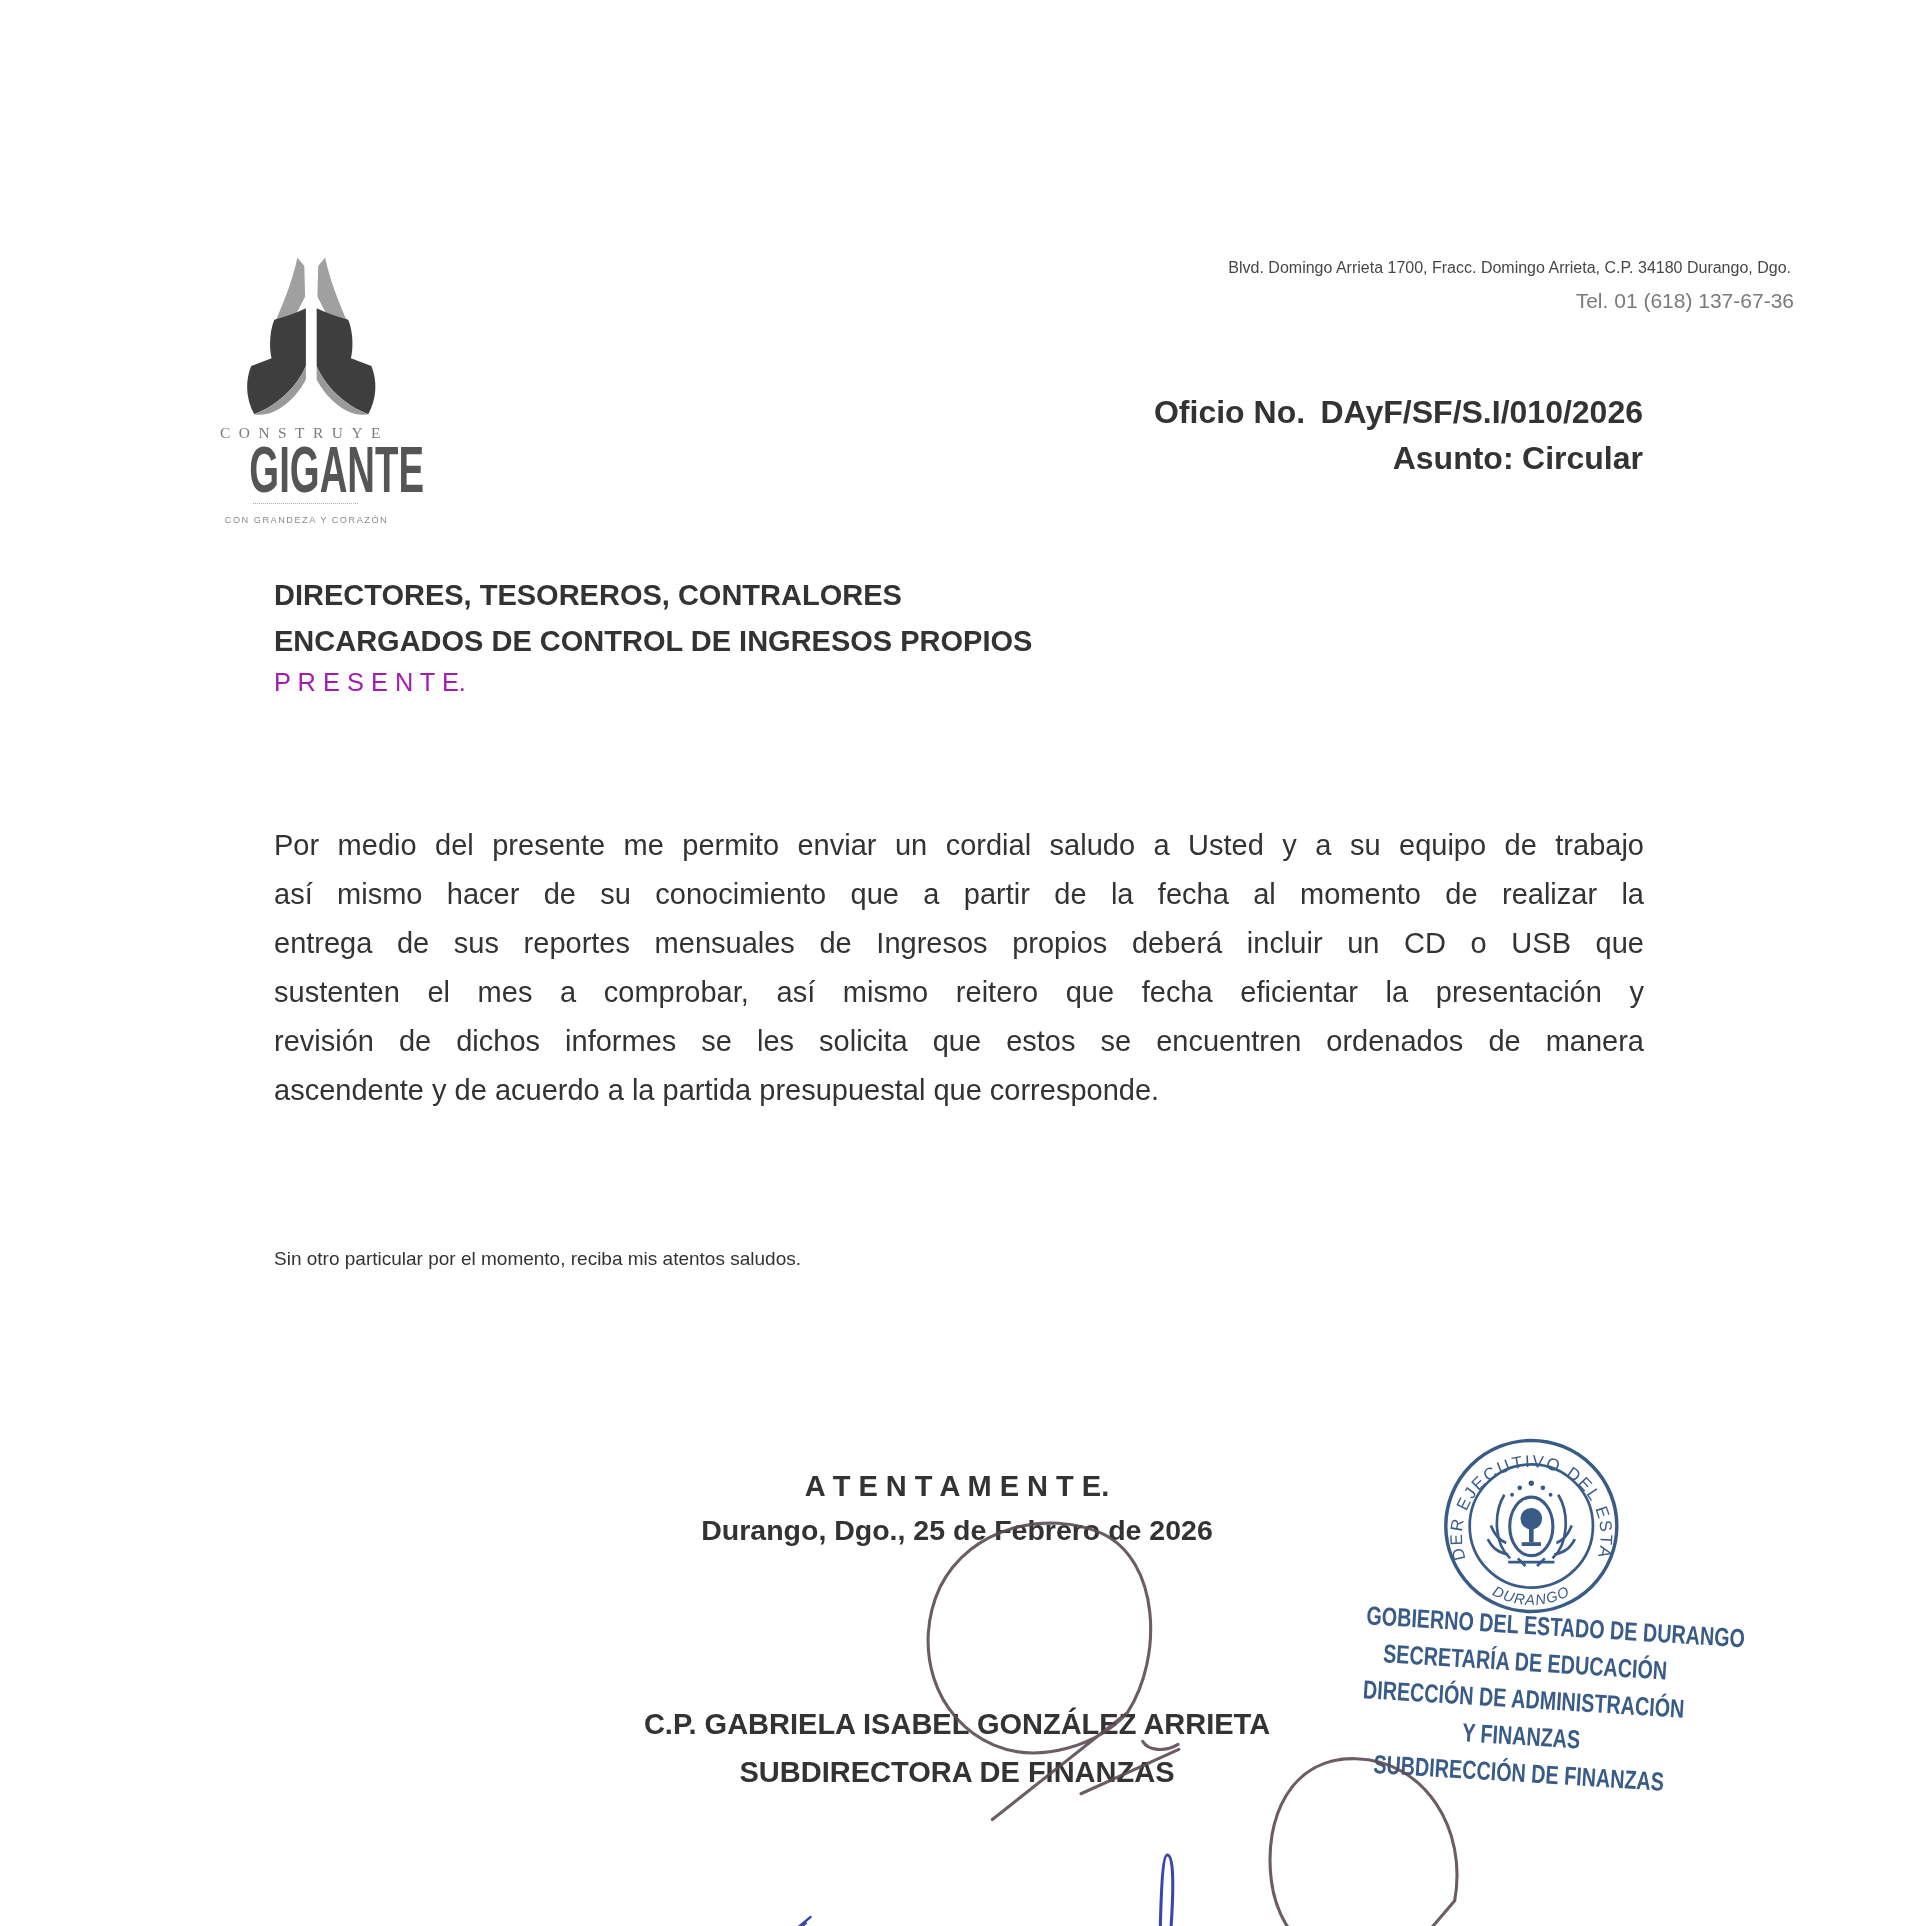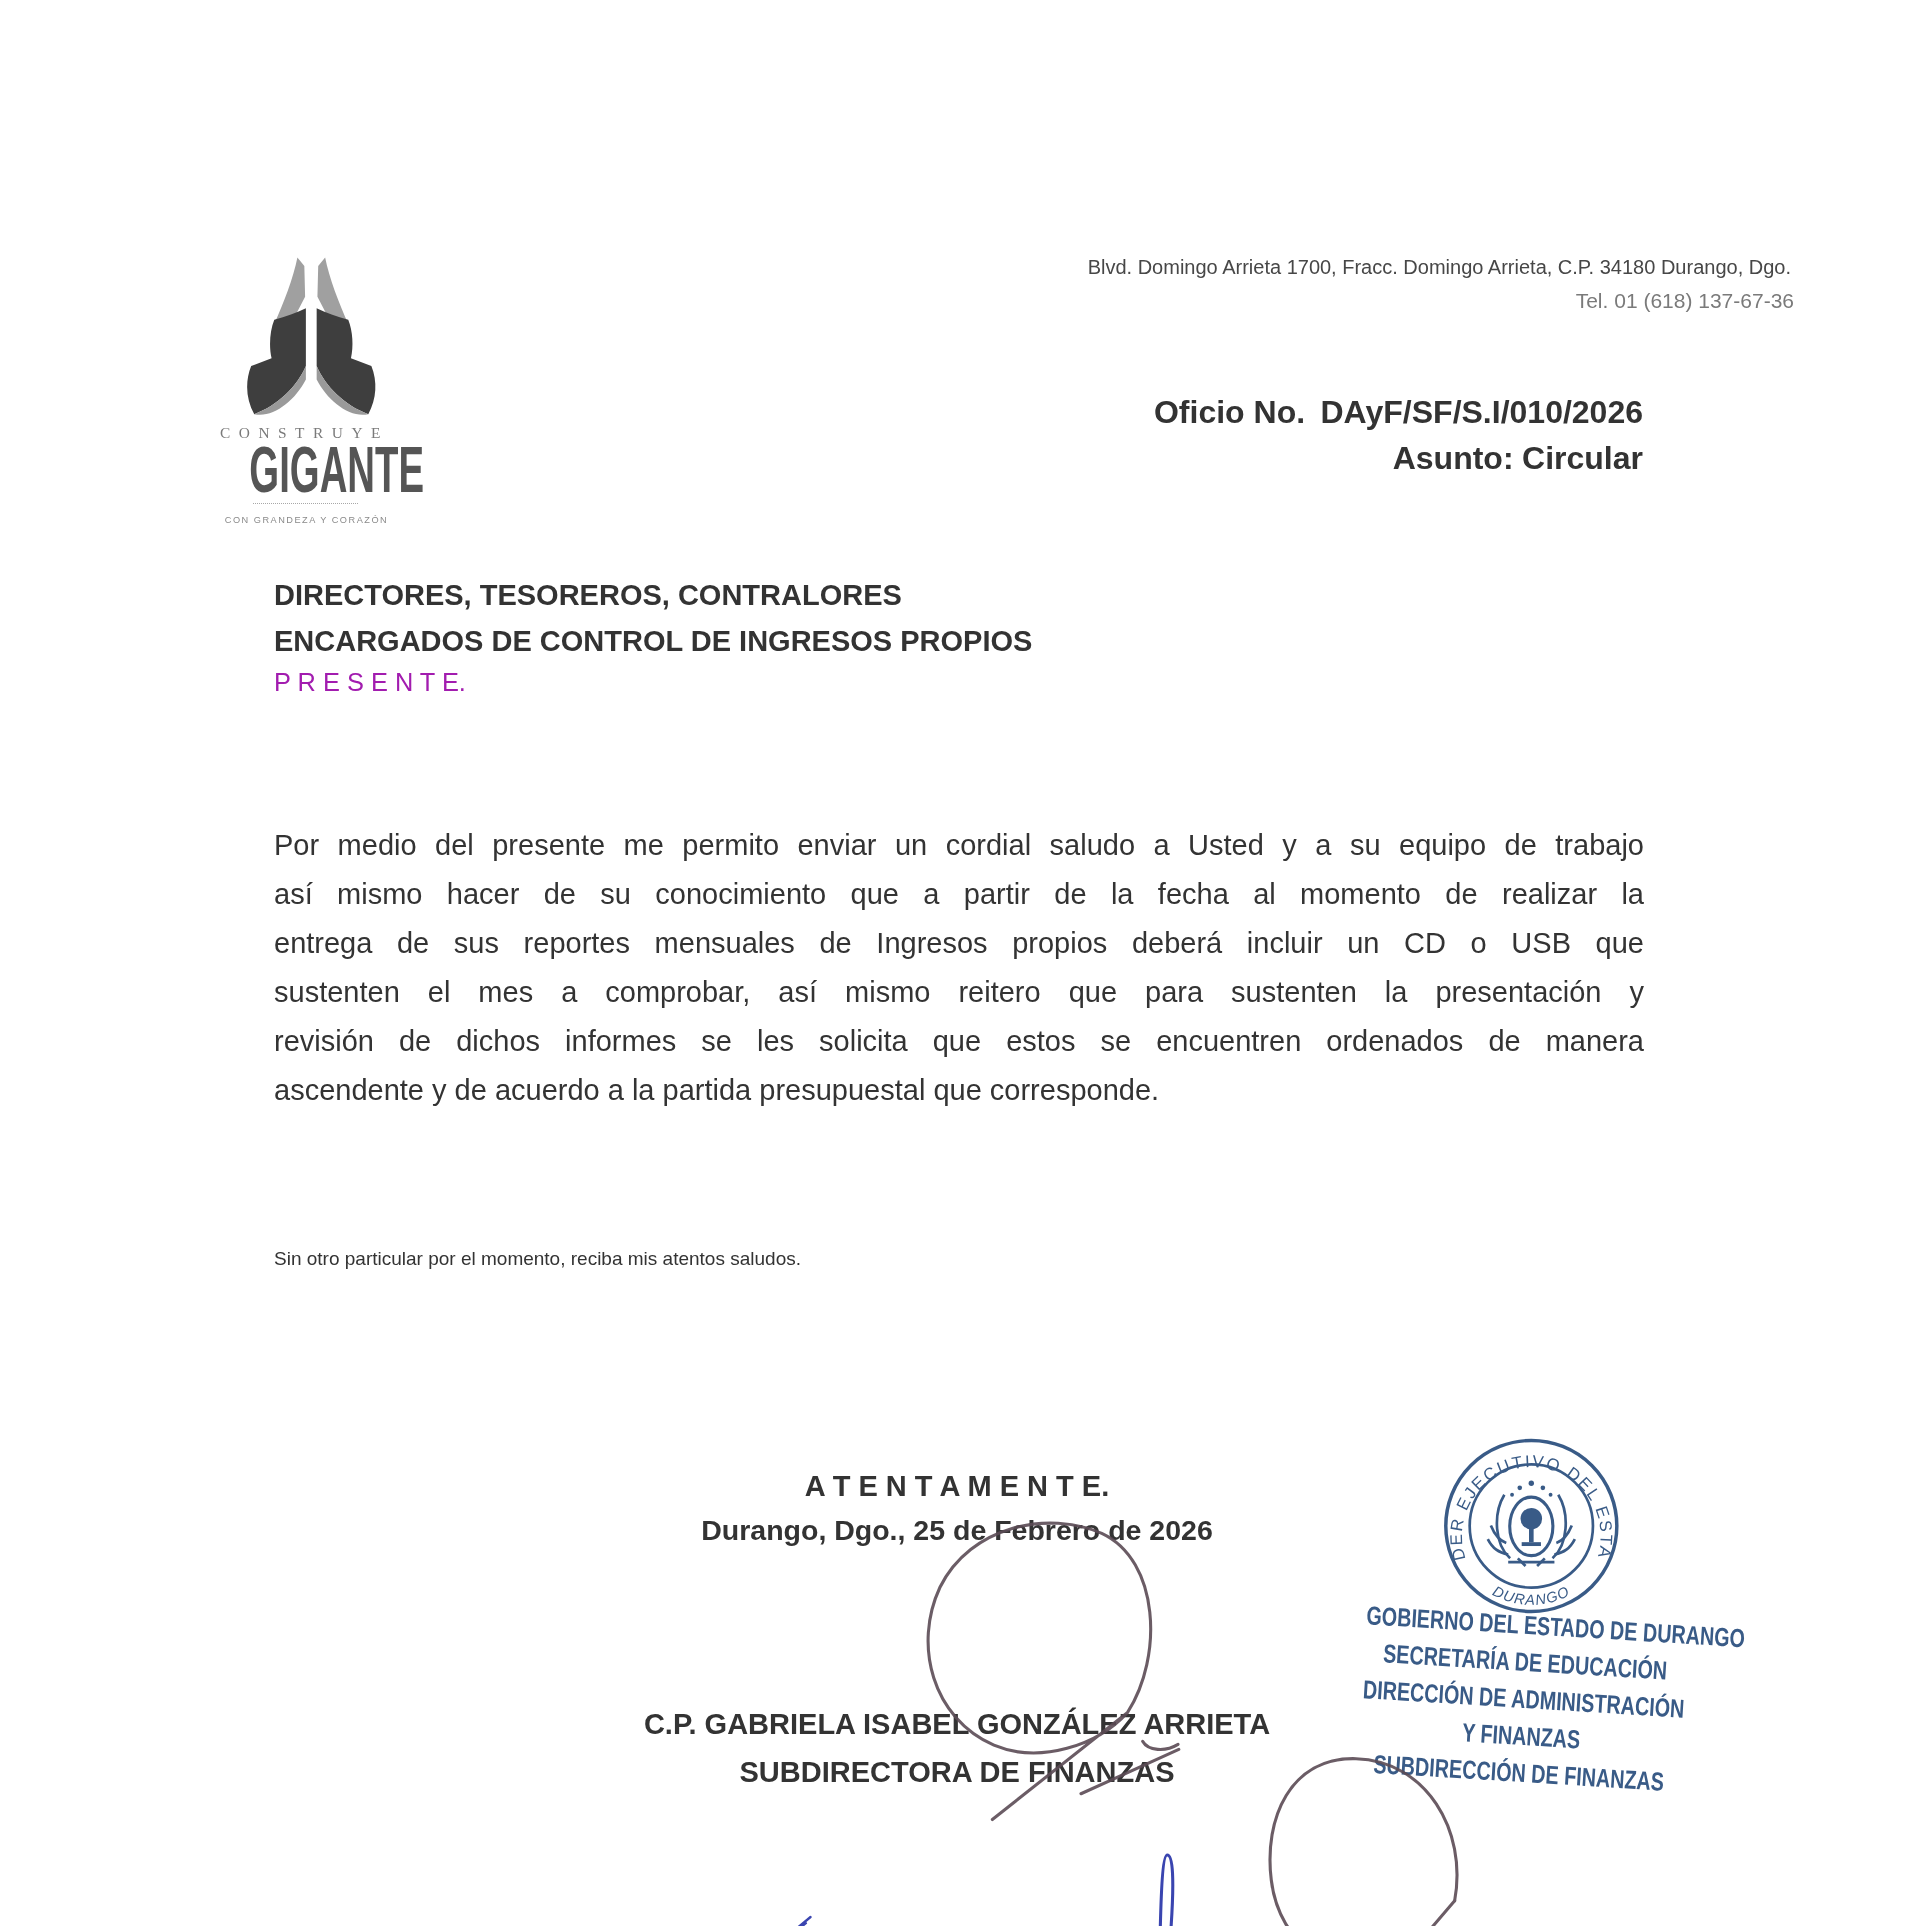--- a/index.html
+++ b/index.html
@@ -12,21 +12,21 @@
     font-family: "Liberation Sans", sans-serif;
     color: #333333;
   }
   .abs { position: absolute; white-space: nowrap; }
   .layer { position: absolute; left: 0; top: 0; }
   .layer-bg { z-index: 0; }
   .layer-sig { z-index: 5; pointer-events: none; }
   .text-layer { position: absolute; left: 0; top: 0; width: 1910px; height: 2488px; z-index: 2; }
 
   
-  .addr { top: 252px; right: 119px; font-size: 20px; line-height: 31px; color: #474747; }
+  .addr { top: 252px; right: 119px; font-size: 16px; line-height: 31px; color: #474747; }
   .tel  { top: 287px; right: 116px; font-size: 21px; line-height: 27px; color: #7a7a7a; }
 
   
   .logo-construye { left: 208px; width: 193px; top: 425px; font-family: "Liberation Serif", serif;
     font-size: 15.4px; line-height: 15.4px; letter-spacing: 8.5px; text-align: center; color: #7a7a7a; }
   .logo-gigante { left: 210px; width: 193px; top: 437px; font-size: 65px; line-height: 65px;
     font-weight: bold; color: #555555; text-align: center; transform: scaleX(0.59); transform-origin: 96px 0; }
   .logo-rule { left: 253px; top: 503px; width: 105px; height: 0; border-top: 1.5px dotted #a8a8a8; }
   .logo-tagline { left: 210px; width: 193px; top: 516px; font-size: 9.2px; line-height: 9.2px;
     letter-spacing: 1.5px; color: #8a8a8a; text-align: center; }
@@ -169,21 +169,21 @@
     </div>
 
     <div class="abs recip" style="top:572px;">DIRECTORES, TESOREROS, CONTRALORES</div>
     <div class="abs recip" style="top:618px;">ENCARGADOS DE CONTROL DE INGRESOS PROPIOS</div>
     <div class="abs presente">P R E S E N T E.</div>
 
     <div class="body-block">
       <div class="bline just">Por medio del presente me permito enviar un cordial saludo a Usted y a su equipo de trabajo</div>
       <div class="bline just">así mismo hacer de su conocimiento que a partir de la fecha al momento de realizar la</div>
       <div class="bline just">entrega de sus reportes mensuales de Ingresos propios deberá incluir un CD o USB que</div>
-      <div class="bline just">sustenten el mes a comprobar, así mismo reitero que para sustenten la presentación y</div>
+      <div class="bline just">sustenten el mes a comprobar, así mismo reitero que fecha eficientar la presentación y</div>
       <div class="bline just">revisión de dichos informes se les solicita que estos se encuentren ordenados de manera</div>
       <div class="bline last">ascendente y de acuerdo a la partida presupuestal que corresponde.</div>
     </div>
 
     <div class="abs closing">Sin otro particular por el momento, reciba mis atentos saludos.</div>
 
     <div class="abs sigblk" style="top:1467px;">A T E N T A M E N T E.</div>
     <div class="abs sigblk sig-date" style="top:1511px;">Durango, Dgo.,  25 de Febrero de 2026</div>
     <div class="abs sigblk" style="top:1705px;">C.P. GABRIELA ISABEL GONZÁLEZ ARRIETA</div>
     <div class="abs sigblk" style="top:1753px;">SUBDIRECTORA DE FINANZAS</div>

